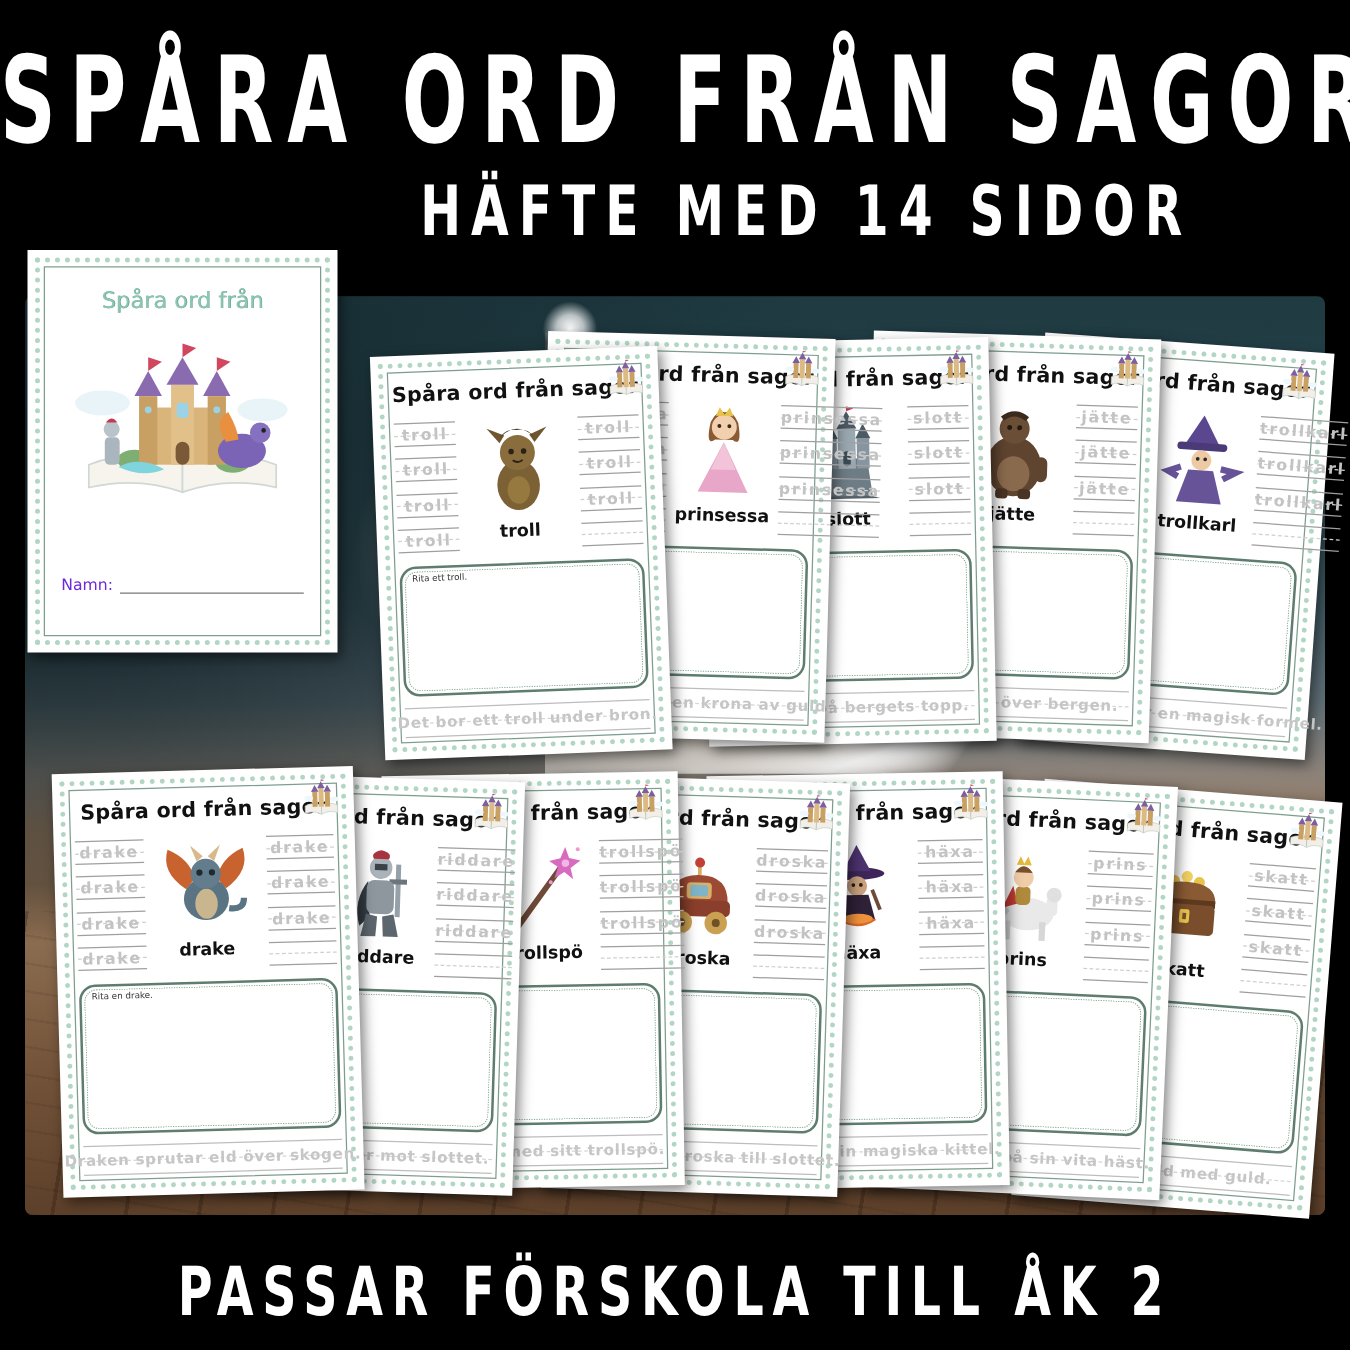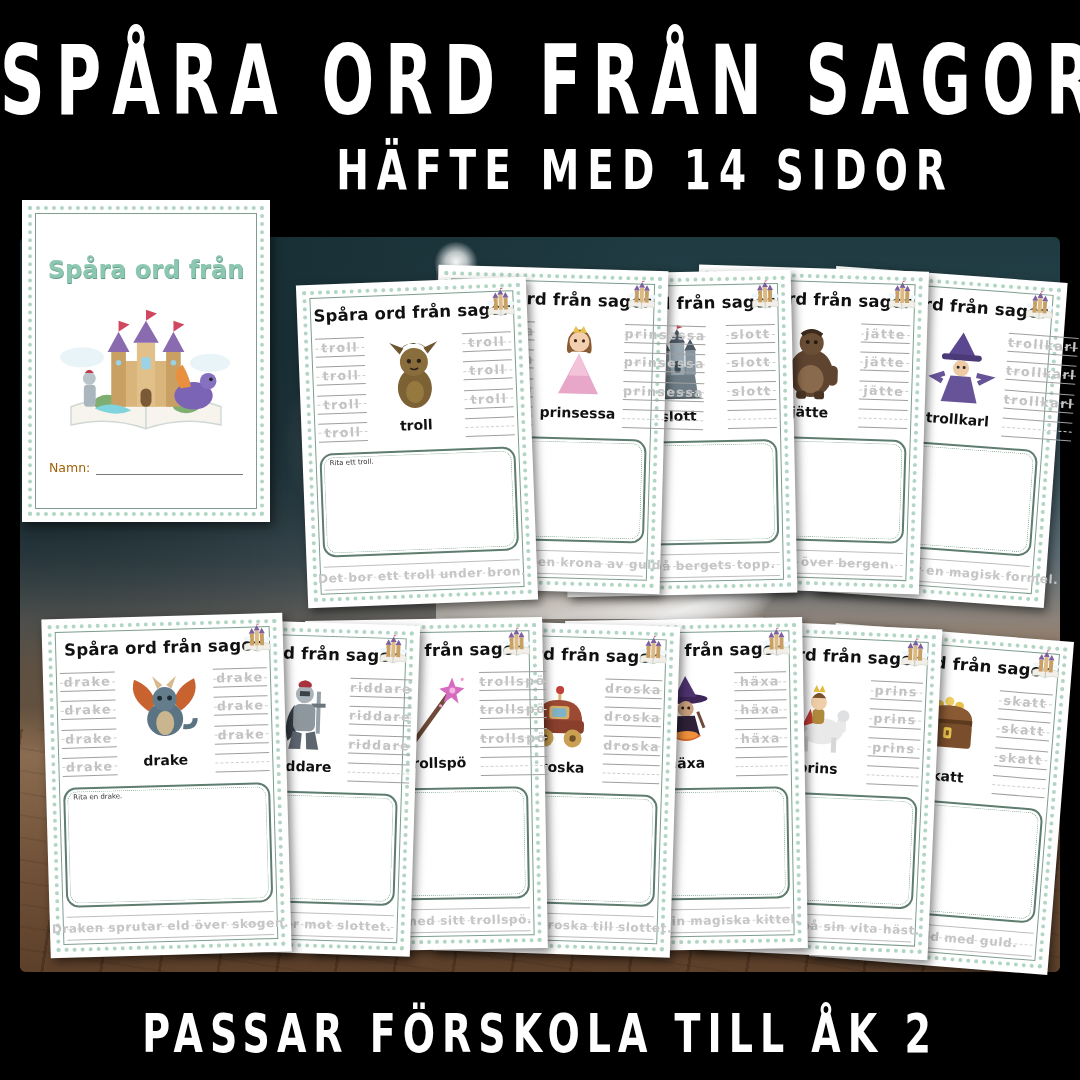--- a/index.html
+++ b/index.html
@@ -57,26 +57,26 @@
   .draw-box::after{content:"";position:absolute;inset:2px;border:1px dotted #8fae9f;border-radius:10px;}
   .draw-prompt{position:absolute;top:4px;left:8px;font-size:7px;color:#333;z-index:2;}
   .sentence-row{position:relative;height:22px;margin-top:9px;border-top:1px solid #bdbdbd;border-bottom:1px solid #bdbdbd;
     display:flex;align-items:center;justify-content:center;}
   .sentence-row::before{content:"";position:absolute;left:0;right:0;top:50%;border-top:1px dashed #d6d6d6;}
   .sentence{position:relative;color:#c6c6c6;font-weight:bold;font-size:12px;letter-spacing:.6px;white-space:nowrap;}
 
   
   .cover{left:22px;top:200px;width:248px;height:322px;z-index:30;}
   .cover-content{position:absolute;inset:17px;text-align:center;}
-  .cover-title{margin-top:32px;font-weight:bold;font-size:24px;line-height:1.8;color:#8cc7b2;
+  .cover-title{margin-top:8px;font-weight:normal;font-size:18px;line-height:1.8;color:#8cc7b2;
     text-shadow:.5px .5px 0 #659c88;}
   .cover-illustration{width:186px;height:128px;margin:16px auto 0;}
   .cover-illustration svg{width:100%;height:100%;}
   .cover-name{position:absolute;bottom:30px;left:10px;right:10px;display:flex;align-items:flex-end;
-    font-size:12.5px;color:#a16207;}
+    font-size:12.5px;color:#6d28d9;}
   .name-line{flex:1;border-bottom:1px solid #777;margin-left:6px;height:13px;}
 </style>
 </head>
 <body>
 
 <div class="canvas">
 
   <div class="photo">
     <div class="photo-glow"></div>
     <div class="photo-fan"></div>

